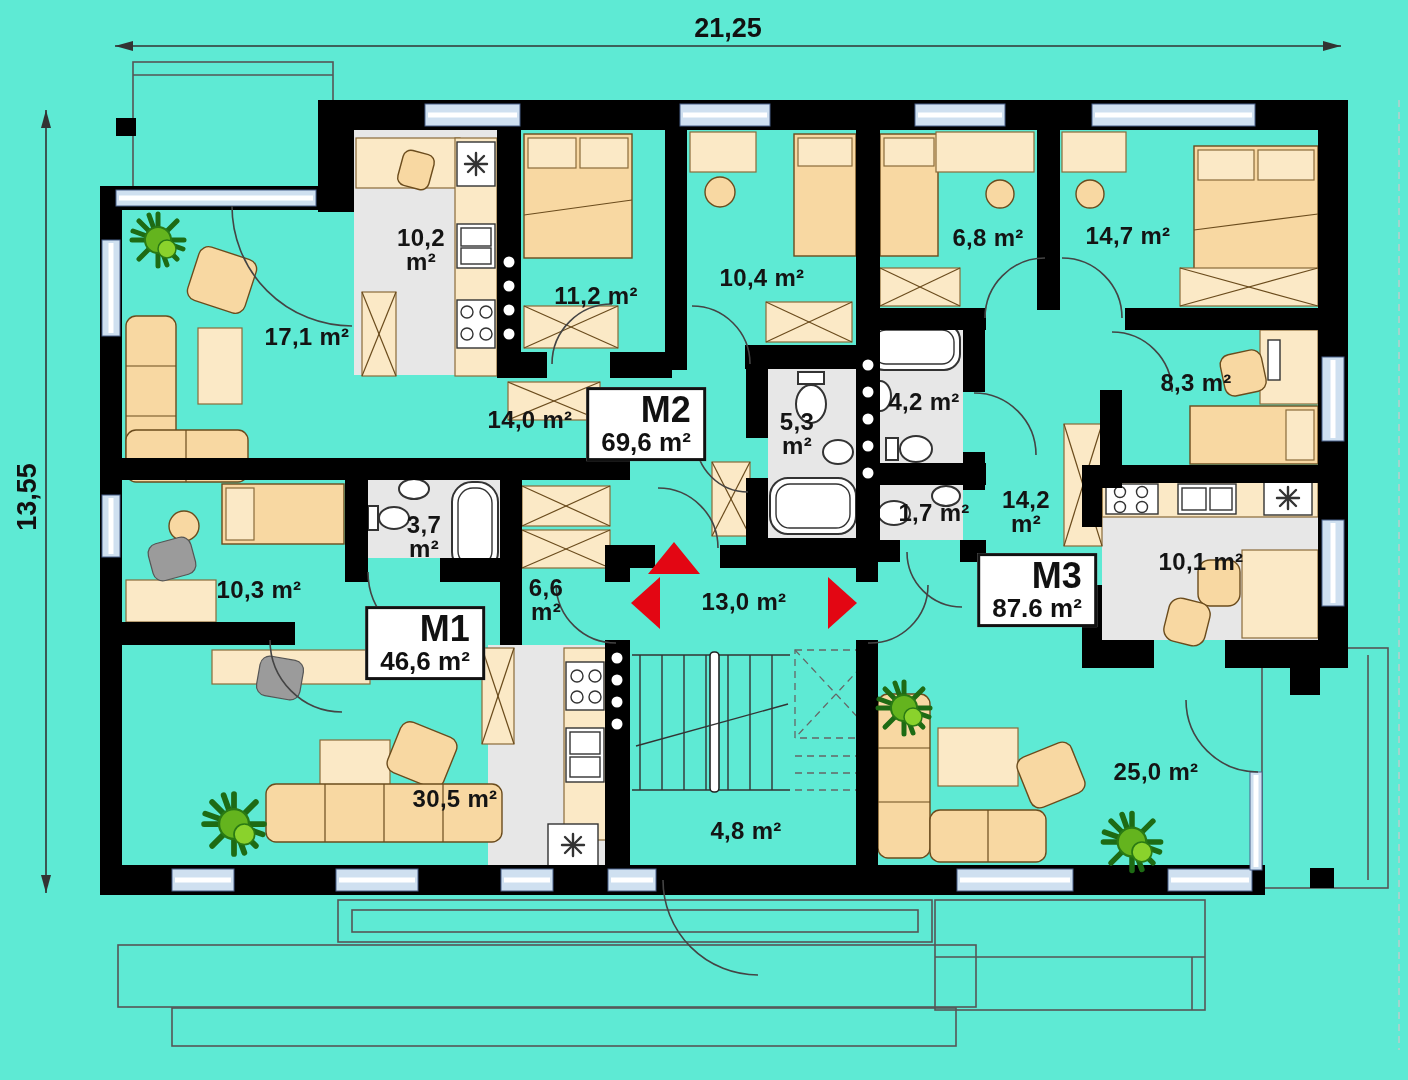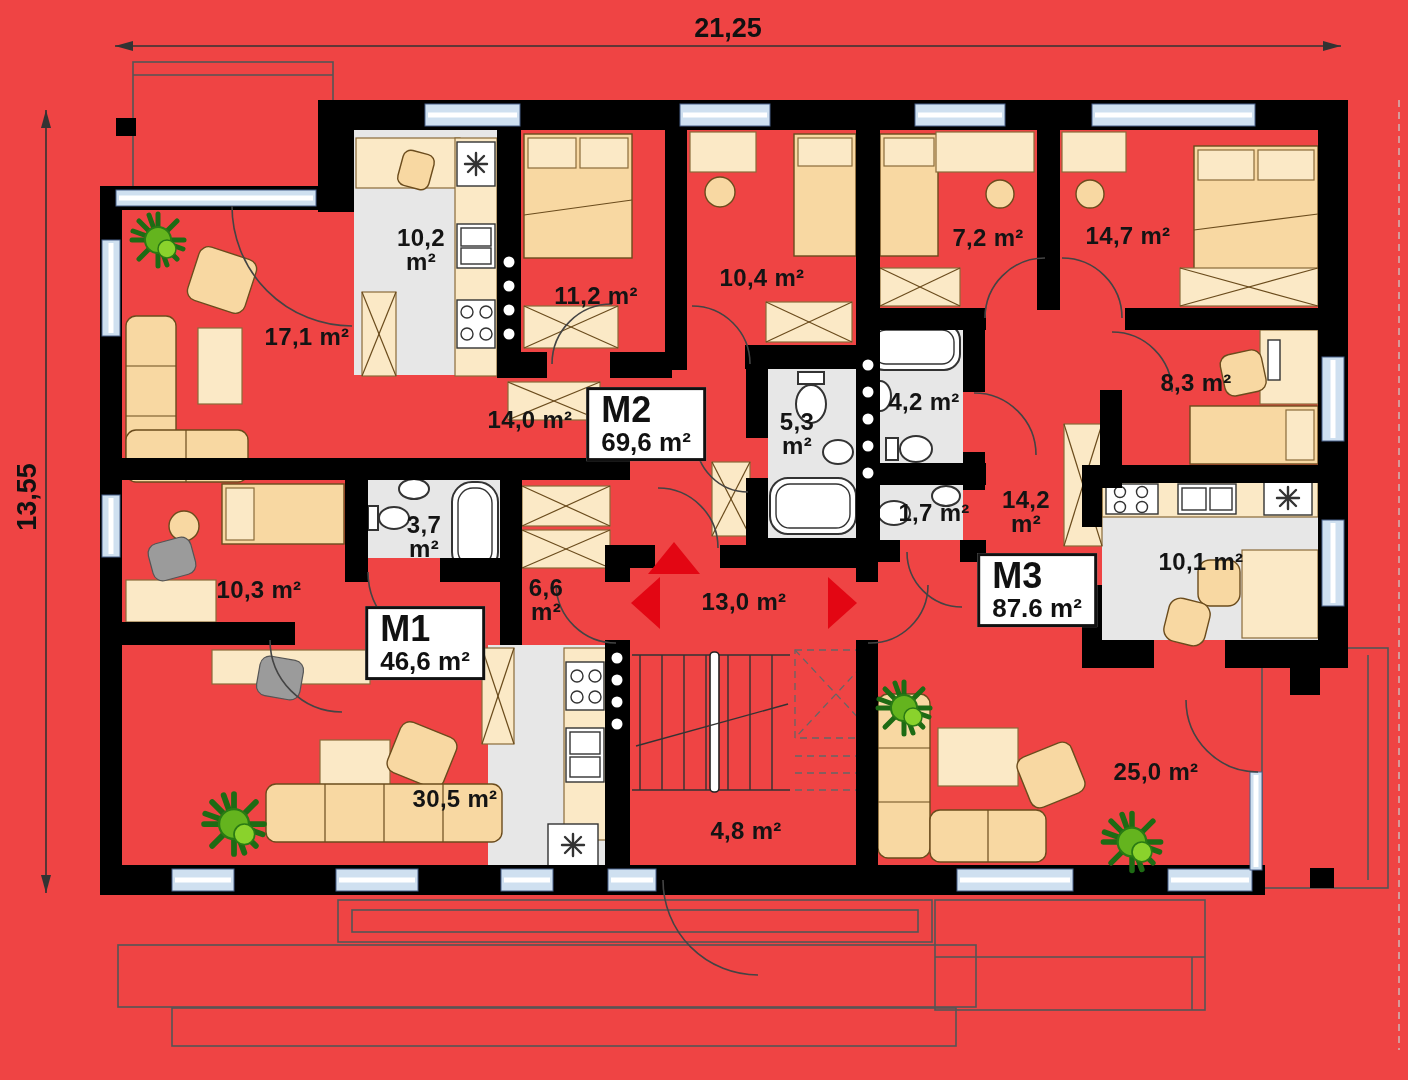--- a/index.html
+++ b/index.html
@@ -1,16 +1,16 @@
 <!DOCTYPE html>
 <html><head>
 <meta charset="utf-8">
 <style>
   html,body{margin:0;padding:0;background:#fff;}
-  #plan{position:relative;width:1408px;height:1080px;background:#ef4444;overflow:hidden;
+  #plan{position:relative;width:1408px;height:1080px;background:#5eead4;overflow:hidden;
         font-family:"Liberation Sans",sans-serif;}
   #plan svg{position:absolute;left:0;top:0;}
   .wall{fill:#000;}
   .floor{fill:#e7e7e7;}
   .terr{fill:none;stroke:#555;stroke-width:1.6;}
   .furn{fill:#f8d8a2;stroke:#6b4c1d;stroke-width:1.4;}
   .furnl{fill:#fbe9c6;stroke:#8a6b3a;stroke-width:1.2;}
   .fix{fill:#fff;stroke:#333;stroke-width:2;}
   .fixthin{fill:#fff;stroke:#333;stroke-width:1.4;}
   .xline{stroke:#6b4c1d;stroke-width:1.2;}
@@ -20,21 +20,21 @@
   .stair{stroke:#333;stroke-width:1.4;}
   .dash{fill:none;stroke:#666;stroke-width:1.3;stroke-dasharray:7 5;}
   .dim{stroke:#333;stroke-width:1.6;}
   .dot{fill:#fff;}
   .gray{fill:#9b9b9b;stroke:#555;stroke-width:1.2;}
   .room-label{position:absolute;transform:translate(-50%,-50%);
     font-weight:bold;font-size:24px;color:#141414;white-space:nowrap;
     letter-spacing:.3px;z-index:5;line-height:1.02;}
   .room-label.narrow{white-space:normal;width:70px;text-align:center;}
   .apt-box{position:absolute;transform:translate(-50%,-50%);background:#fff;
-    border:3px solid #111;padding:1px 12px 3px;text-align:left;z-index:6;}
+    border:3px solid #111;padding:1px 12px 3px;text-align:right;z-index:6;}
   .apt-id{font-weight:bold;font-size:36px;color:#111;line-height:1.05;}
   .apt-area{font-weight:bold;font-size:26px;color:#111;line-height:1.0;}
   .dim-label{position:absolute;font-weight:bold;font-size:27px;color:#111;z-index:5;
     transform:translate(-50%,-50%);}
   .dim-label.vert{transform:translate(-50%,-50%) rotate(-90deg);}
 </style>
 </head>
 <body>
 
 <div id="plan">
@@ -449,21 +449,21 @@
   </g>
 </svg>
 
   <div class="dim-label" style="left:728px;top:28px">21,25</div>
   <div class="dim-label vert" style="left:27px;top:497px">13,55</div>
 
   <div class="room-label" style="left:307px;top:337px">17,1 m²</div>
   <div class="room-label narrow" style="left:421px;top:250px">10,2 m²</div>
   <div class="room-label" style="left:596px;top:296px">11,2 m²</div>
   <div class="room-label" style="left:762px;top:278px">10,4 m²</div>
-  <div class="room-label" style="left:988px;top:238px">7,2 m²</div>
+  <div class="room-label" style="left:988px;top:238px">6,8 m²</div>
   <div class="room-label" style="left:1128px;top:236px">14,7 m²</div>
   <div class="room-label" style="left:530px;top:420px">14,0 m²</div>
   <div class="room-label narrow" style="left:797px;top:434px">5,3 m²</div>
   <div class="room-label" style="left:924px;top:402px">4,2 m²</div>
   <div class="room-label" style="left:1196px;top:383px">8,3 m²</div>
   <div class="room-label narrow" style="left:424px;top:537px">3,7 m²</div>
   <div class="room-label" style="left:259px;top:590px">10,3 m²</div>
   <div class="room-label narrow" style="left:546px;top:600px">6,6 m²</div>
   <div class="room-label" style="left:934px;top:513px">1,7 m²</div>
   <div class="room-label narrow" style="left:1026px;top:512px">14,2 m²</div>

